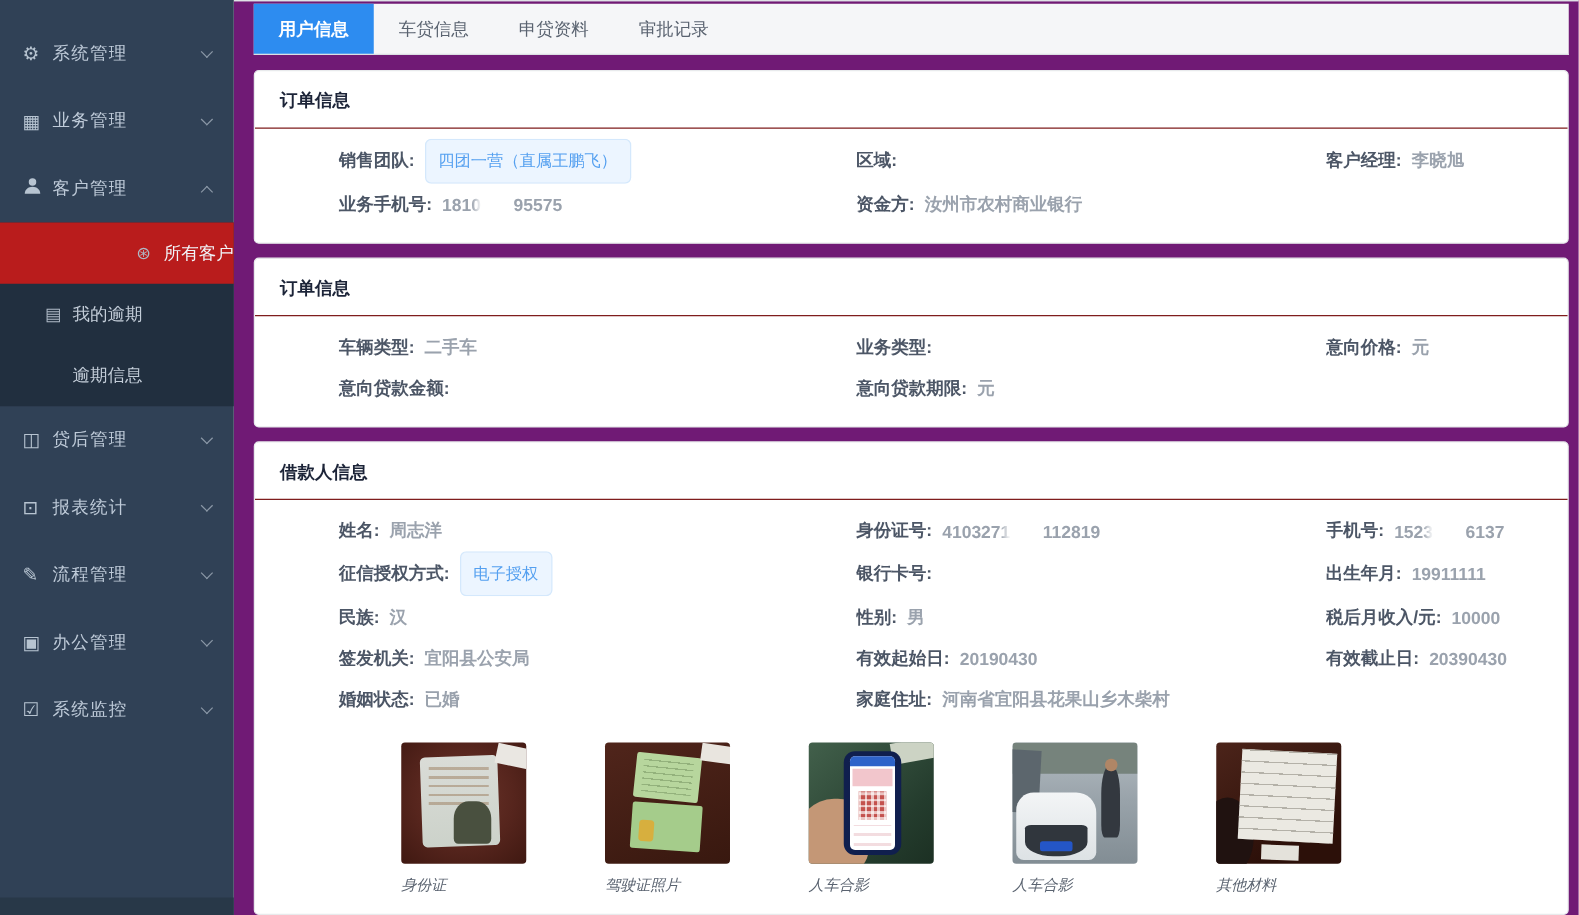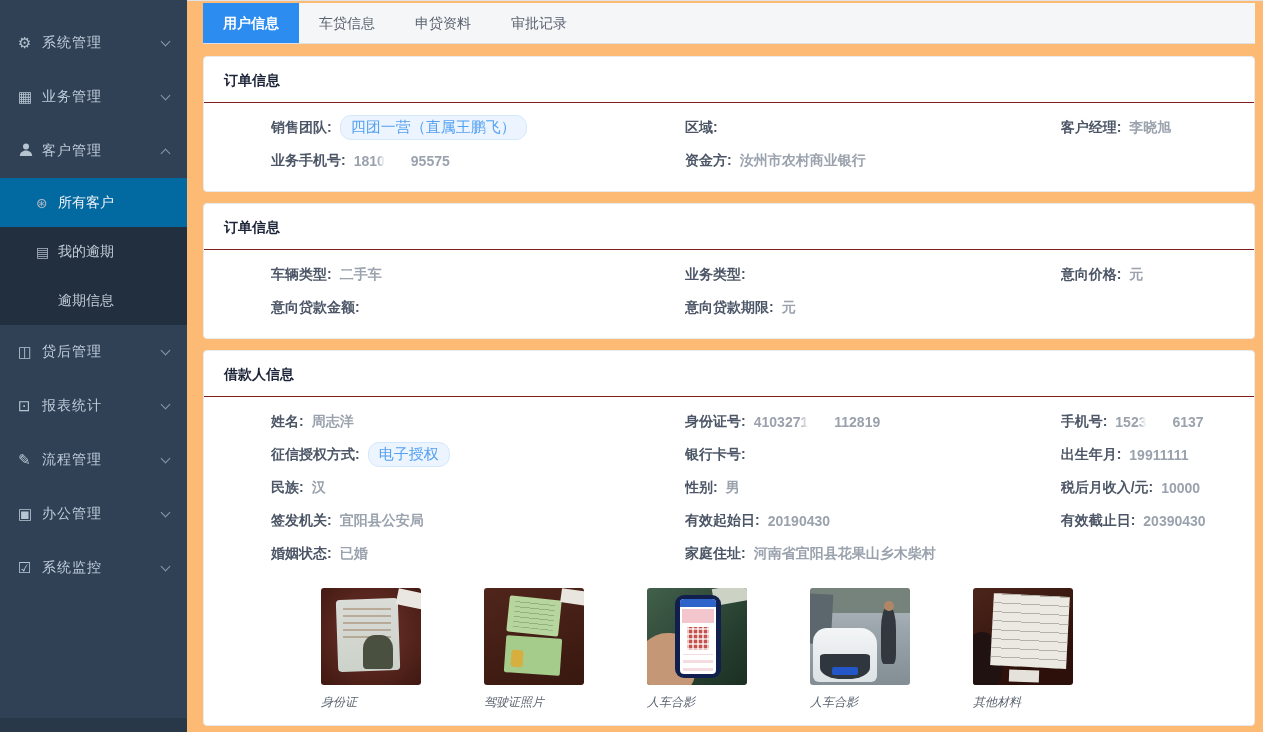--- a/index.html
+++ b/index.html
@@ -13,52 +13,52 @@
   .menu-item { height:54px; display:flex; align-items:center; padding:0 18px;
     font-size:14px; cursor:pointer; }
   .menu-item .icon { width:24px; font-size:15px; color:#b7c4d1; flex-shrink:0; }
   .menu-item .mlabel { flex:1; letter-spacing:1px; }
   .chev { width:7px; height:7px; border-right:1.5px solid #8b98a7;
     border-bottom:1.5px solid #8b98a7; transform:rotate(45deg); margin-top:-4px; }
   .chev.up { transform:rotate(-135deg); margin-top:4px; }
   .submenu { background:#212f3f; }
   .submenu-item { height:49px; display:flex; align-items:center; padding-left:36px;
     font-size:14px; cursor:pointer; color:#c3cdd8; }
-  .submenu-item.active { background:#0369a1; color:#f1f4f8; }
+  .submenu-item.active { background:#b91c1c; color:#f1f4f8;justify-content:flex-end; }
   .submenu-item .icon { width:22px; font-size:14px; color:#aeb9c6; }
   .submenu-item.noicon { padding-left:58px; }
   .sidebar-footer { position:absolute; bottom:0; left:0; width:100%; height:14px;
     background:#283848; }
 
   .i-gear::before{content:"⚙";} .i-grid::before{content:"▦";}
   .i-circle::before{content:"⊛";} .i-note::before{content:"▤";}
   .i-columns::before{content:"◫";} .i-monitor::before{content:"⊡";}
   .i-edit::before{content:"✎";} .i-square::before{content:"▣";}
   .i-check::before{content:"☑";} .i-boxplus::before{content:"⊞";}
 
   
-  .main { flex:1; display:flex; flex-direction:column; background:#fdba74; overflow:hidden; }
+  .main { flex:1; display:flex; flex-direction:column; background:#701a75; overflow:hidden; }
   .top-strip { height:10px; background:#e8eaee; border-bottom:1px solid #dfe2e6; }
   .tabbar { display:flex; margin:2px 8px 0 16px; border-bottom:1px solid #dcdfe3;
     background:#f5f6f8; }
   .tab { width:96px; height:40px; line-height:40px; text-align:center; font-size:14px;
     color:#5a6370; cursor:pointer; }
   .tab.active { background:#2d8cf0; color:#fff; font-weight:bold; }
 
   .cards { padding:12px 8px 0 16px; }
   .card { background:#fff; border:1px solid #e8eaec; border-radius:4px; margin-bottom:11px; }
   .card-header { padding:15px 20px 12px; font-size:14px; font-weight:bold; color:#1c2438;
     border-bottom:1px solid #7f1d1d; }
   .card-body { padding:8px 20px 14px;margin-left:47px; }
   .fgrid { display:grid; grid-template-columns:43% 39% 18%; }
   .field { display:flex; align-items:center; min-height:33px; font-size:14px; overflow:hidden; }
   .flabel { font-weight:bold; color:#4c5666; margin-right:8px; white-space:nowrap; }
   .fvalue { color:#9aa2ad; white-space:nowrap;font-weight:bold; }
-  .tag { background:#ecf5ff; border:1px solid #d4e8fc; color:#55a0f0; font-size:15px;
-    padding:2px 10px; border-radius:11px; white-space:nowrap; }
+  .tag { background:#ecf5ff; border:1px solid #d4e8fc; color:#55a0f0; font-size:13px;
+    padding:8px 10px; border-radius:5px; white-space:nowrap; }
   .mask { display:inline-block; width:26px; height:15px; background:#fff; border-radius:2px;
     box-shadow:0 0 5px 4px rgba(255,255,255,.95); vertical-align:-3px; }
 
   
   .photo-row { display:flex; gap:63px; margin:18px 0 0 50px; }
   .photo { width:100px; height:97px; border-radius:3px; position:relative; overflow:hidden;
     cursor:pointer; flex-shrink:0; }
   .photo div { position:absolute; }
   .caption-row { display:flex; gap:63px; margin:9px 0 0 50px; }
   .caption { width:100px; font-size:12px; color:#5a6370; white-space:nowrap;font-style:italic; }

